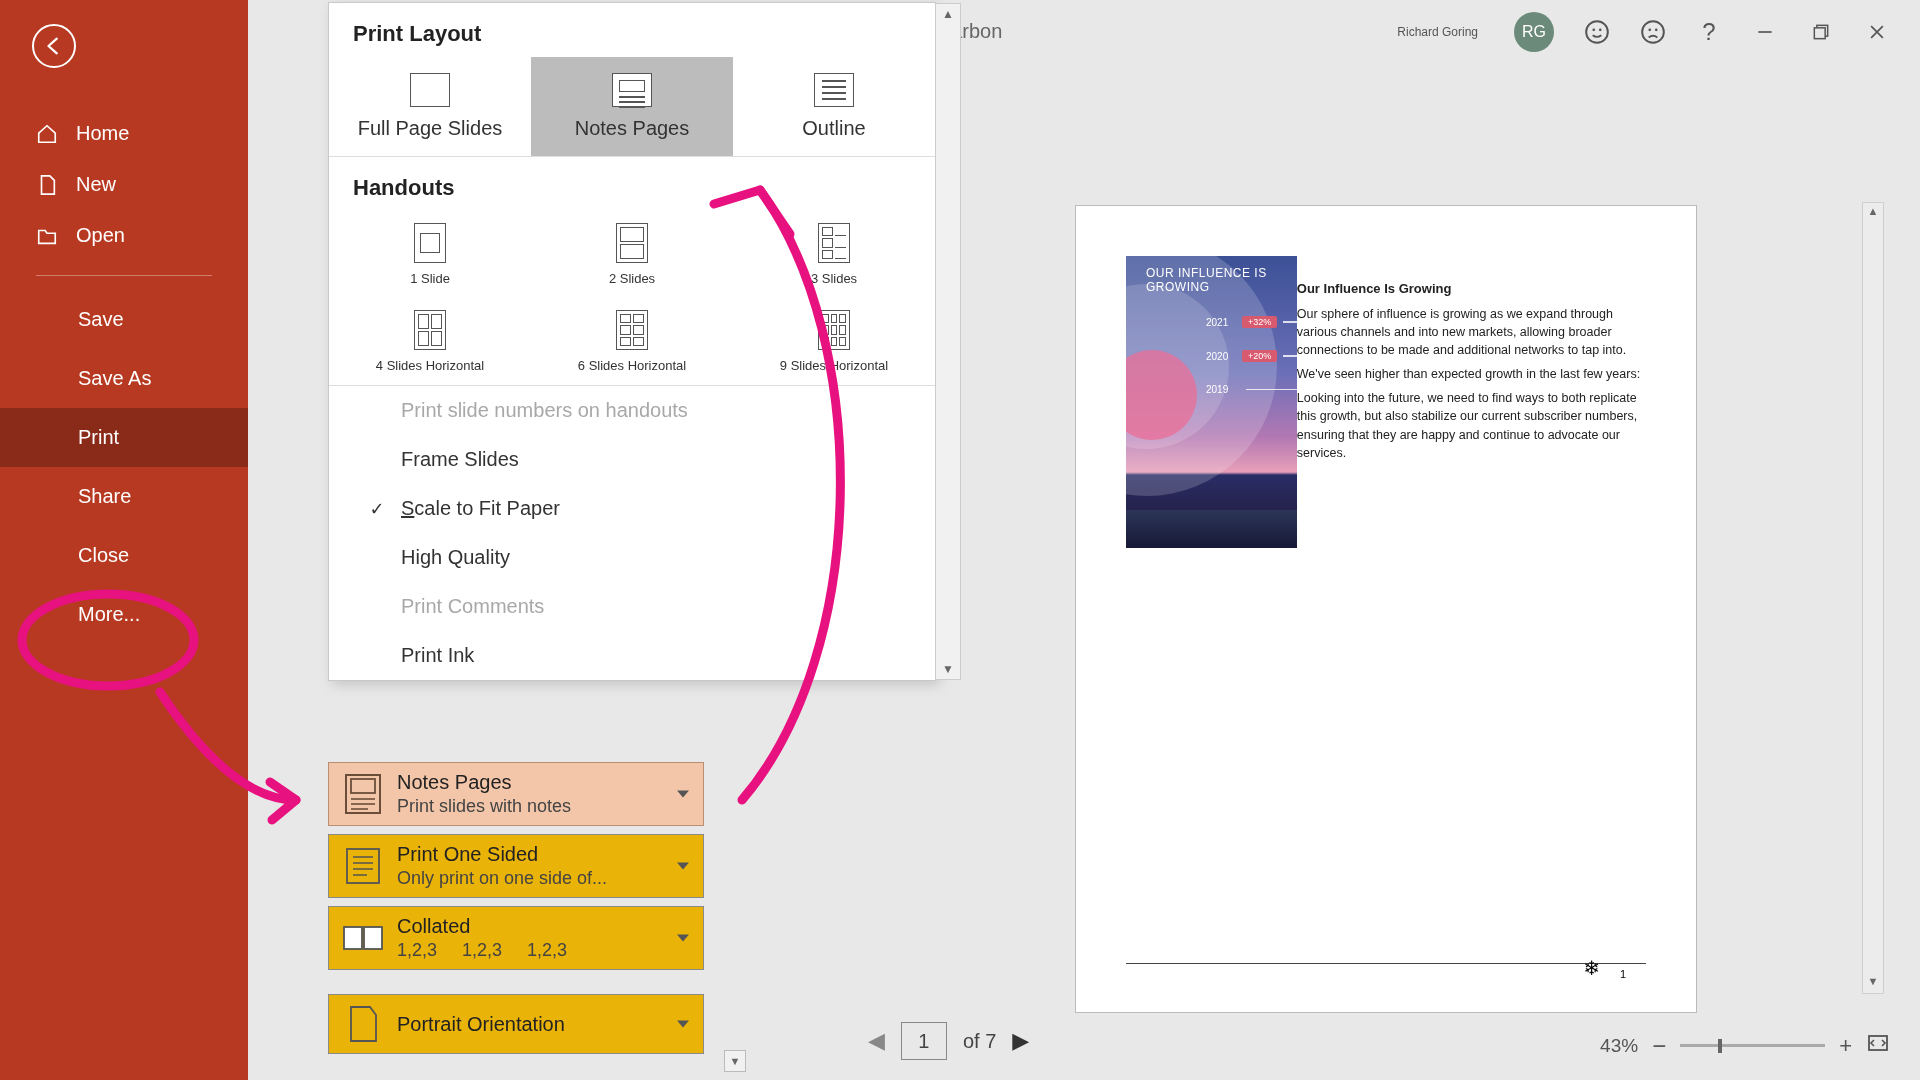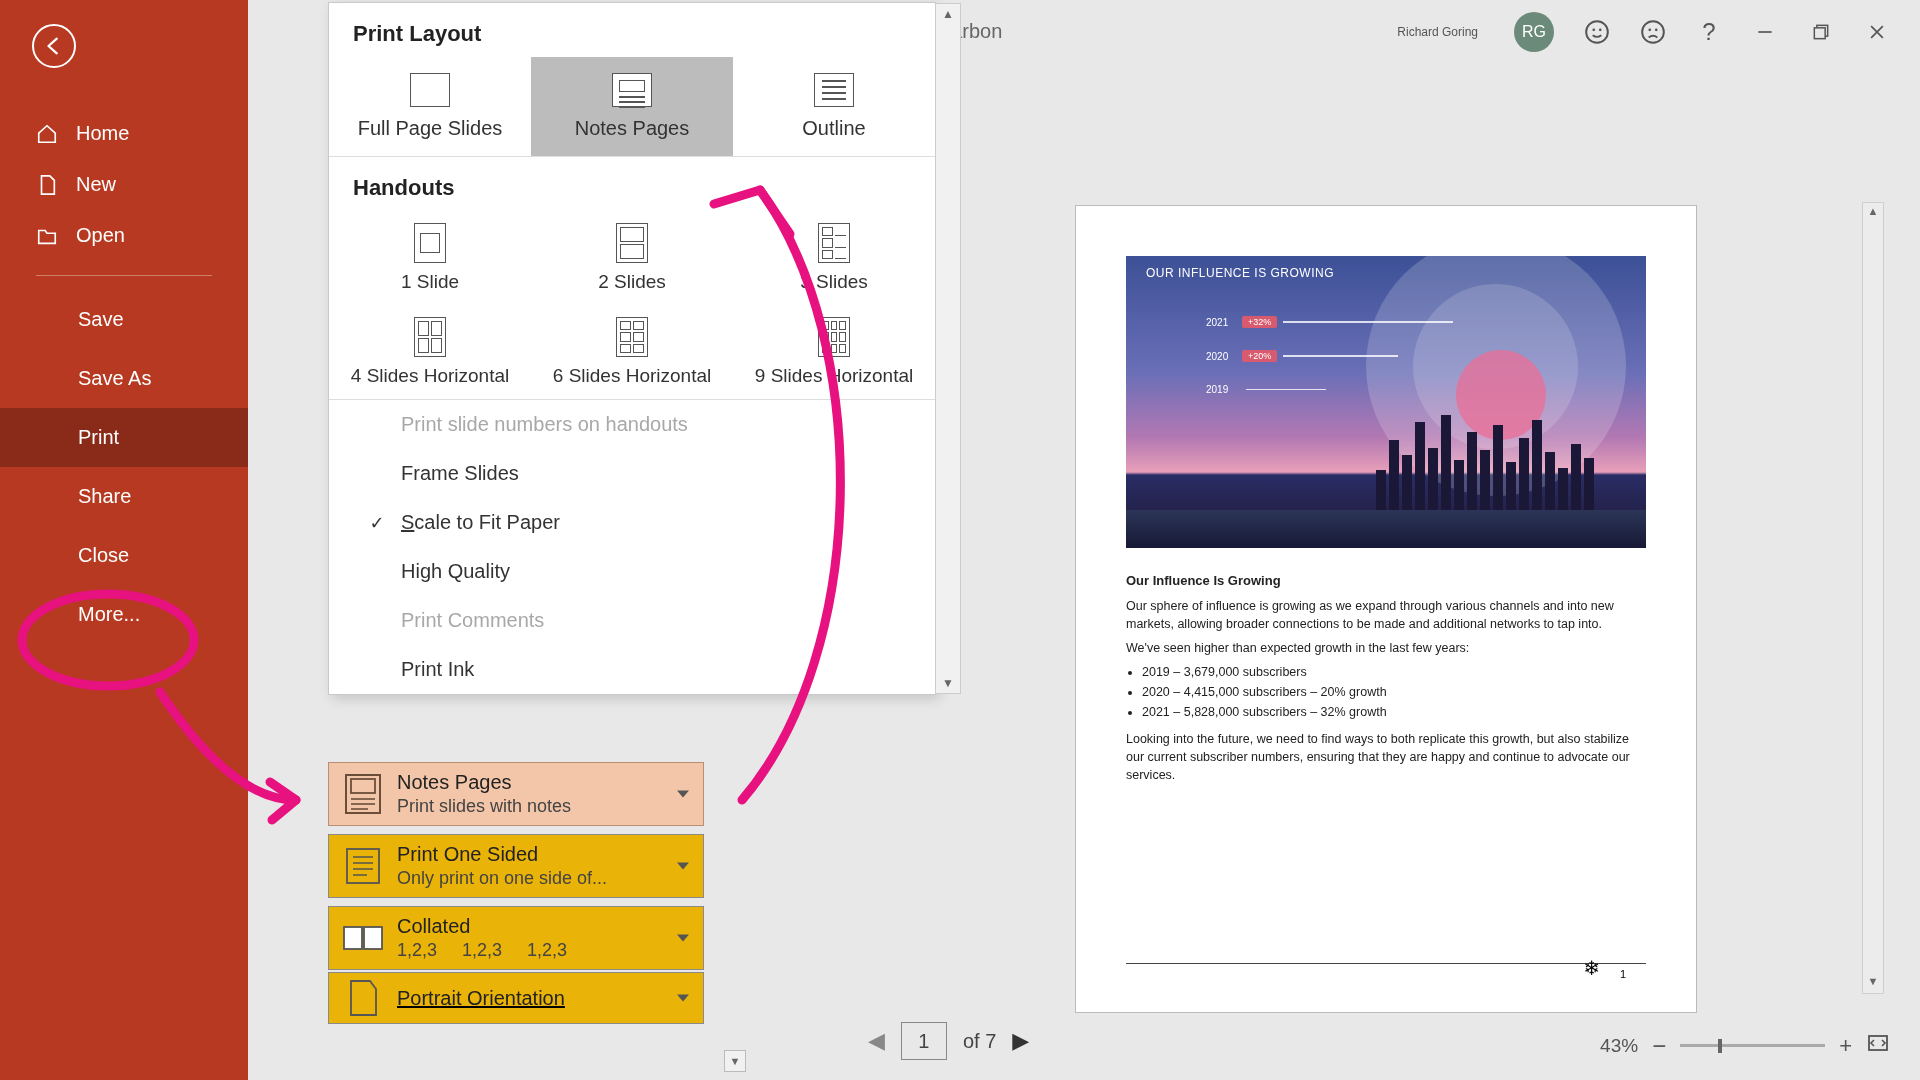--- a/index.html
+++ b/index.html
@@ -37,33 +37,33 @@
 .layout-opt .thumb { width: 40px; height: 34px; border: 1.8px solid #555; background: #fff; position: relative; }
 .layout-opt .label { font-size: 20px; color: #333; }
 .layout-opt .thumb.np::before, .layout-opt .thumb.np::after { content:''; position:absolute; left:6px; right:6px; height:2px; background:#555; }
 .layout-opt .thumb.np::before { top: 6px; height: 10px; border:1.5px solid #555; background:transparent; }
 .layout-opt .thumb.np::after { top: 22px; box-shadow: 0 5px 0 #555, 0 10px 0 #555; }
 .layout-opt .thumb.ol::before { content:''; position:absolute; left:7px; right:7px; top:6px; height:2px; background:#555; box-shadow: 0 6px 0 #555, 0 12px 0 #555, 0 18px 0 #555; }
 
 .handout-opt { display:flex; flex-direction:column; align-items:center; gap:8px; padding: 12px 0; cursor:pointer; }
 .handout-opt .hthumb { width: 32px; height: 40px; border: 1.6px solid #555; display: grid; gap: 2px; padding: 3px; }
 .handout-opt .hthumb > div { border: 1.3px solid #555; }
-.handout-opt .hlabel { font-size: 19px; color: #333; text-align:center; white-space: nowrap; }
+.handout-opt .hlabel { font-size: 13px; color: #333; text-align:center; white-space: nowrap; }
 
 .popup-divider { border-top: 1px solid #ddd; }
 .opt-row { display: flex; align-items: center; gap: 14px; padding: 13px 28px 13px 38px; font-size: 20px; color: #333; cursor: pointer; }
 .opt-row.disabled { color: #a8a8a8; cursor: default; }
 .opt-row .check { width: 20px; display:flex; justify-content:center; color: #333; font-size: 18px; }
 
 .popup-scroll { position: absolute; right: -26px; top: 0; width: 26px; height: 100%; background: #f1f1f1; border: 1px solid #ccc; display:flex; flex-direction:column; justify-content:space-between; align-items:center; }
 .popup-scroll .arrow { font-size: 12px; color: #666; padding: 3px 0; }
 
 
 .preview-pane { position: absolute; left: 820px; top: 62px; right: 36px; bottom: 26px; background: #e8e8e8; }
-.page { position: absolute; left: 256px; top: 144px; width: 620px; height: 806px; background: #fff; box-shadow: 0 0 0 1px #bbb; padding: 50px; display:flex; flex-direction:column; }
+.page { position: absolute; left: 256px; top: 144px; width: 620px; height: 806px; background: #fff; box-shadow: 0 0 0 1px #bbb; padding: 50px; display:flex; flex-direction:row; }
 .slide-img { width: 100%; height: 292px; background: linear-gradient(to bottom, #3c5096 0%, #6a6fb7 40%, #b278b3 62%, #e89fb9 74%, #2a2d66 75%, #1e1730 100%); position: relative; overflow:hidden; }
 .slide-img .title { position:absolute; top: 10px; left: 20px; color:#fff; font-size: 12px; letter-spacing: .5px; }
 .slide-img .row { position:absolute; left: 80px; color:#fff; font-size:10px; display:flex; align-items:center; gap:6px; }
 .slide-img .row .yr { width: 30px; }
 .slide-img .row .pill { background:#d85a6e; padding: 1px 6px; border-radius: 2px; font-size: 9px; }
 .slide-img .row .line { height:1.5px; background: rgba(255,255,255,0.8); }
 .slide-img .circle { position:absolute; border-radius:50%; }
 .slide-img .c1 { width: 260px; height: 260px; background: rgba(255,255,255,0.18); right: 20px; top: -20px; }
 .slide-img .c2 { width: 165px; height: 165px; background: rgba(255,255,255,0.16); right: 68px; top: 28px; }
 .slide-img .c3 { width: 90px; height: 90px; background: rgba(235,110,150,0.75); right: 100px; top: 94px; }
@@ -339,21 +339,21 @@
           <rect x="3" y="6" width="18" height="22" stroke="#555" stroke-width="1.8" fill="#fff"></rect>
           <rect x="23" y="6" width="18" height="22" stroke="#555" stroke-width="1.8" fill="#fff"></rect>
         </svg>
       </div>
     <div class="lines">
         <div class="l1">Collated</div>
         <div class="l2" style="white-space: pre;">1,2,3     1,2,3     1,2,3</div>
       </div>
     <div class="carrot"></div>
   </div>
-  <div class="setting-card" style="margin-top:2px; height:52px;text-decoration:underline;">
+  <div class="setting-card" style="margin-top:24px; height:60px;">
     <div class="cicon">
         <svg width="34" height="42" viewBox="0 0 34 42">
           <path d="M5 4 H24 L30 12 V38 H5 Z" stroke="#555" stroke-width="1.8" fill="none"></path>
         </svg>
       </div>
     <div class="lines">
         <div class="l1">Portrait Orientation</div>
       </div>
     <div class="carrot"></div>
   </div>
@@ -399,25 +399,20 @@
           <div style="height:42px"></div>
           <div style="height:66px"></div>
           <div style="height:52px"></div>
       </div>
       <div class="water"></div>
     </div>
     <div class="notes">
       <h3>Our Influence Is Growing</h3>
       <p>Our sphere of influence is growing as we expand through various channels and into new markets, allowing broader connections to be made and additional networks to tap into.</p>
       <p>We've seen higher than expected growth in the last few years:</p>
-      <ul>
-        <li>2019 – 3,679,000 subscribers</li>
-        <li>2020 – 4,415,000 subscribers – 20% growth</li>
-        <li>2021 – 5,828,000 subscribers – 32% growth</li>
-      </ul>
       <p>Looking into the future, we need to find ways to both replicate this growth, but also stabilize our current subscriber numbers, ensuring that they are happy and continue to advocate our services.</p>
     </div>
     <div class="page-footer">
       <span class="pg">1</span>
       <span class="snow">❄</span>
     </div>
   </div>
   <div class="preview-scrollbar">
     <div class="arrow">▲</div>
     <div class="track"></div>

